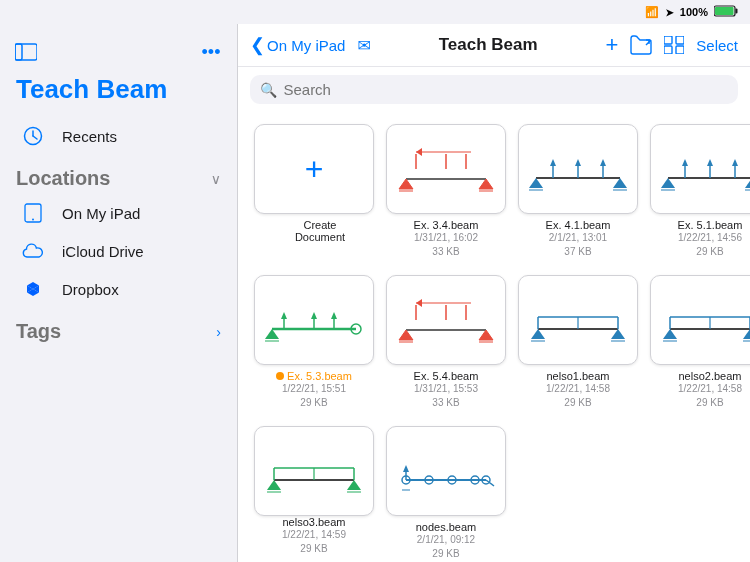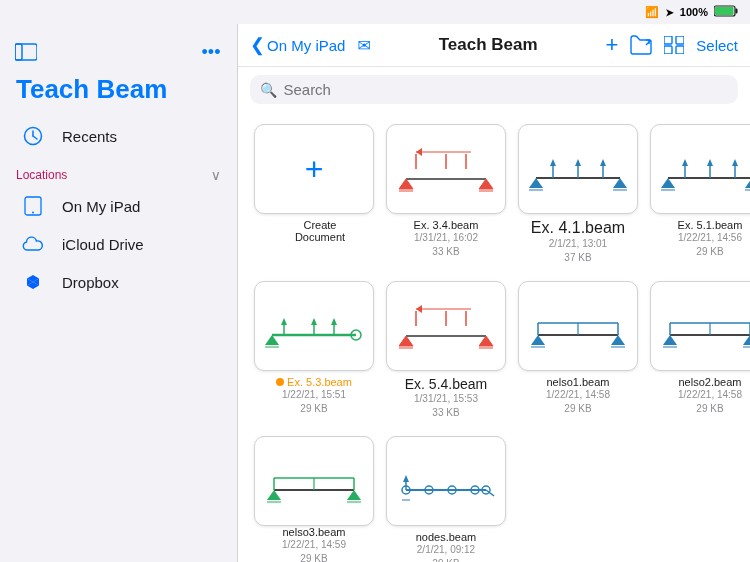--- a/index.html
+++ b/index.html
@@ -102,23 +102,23 @@
     }
 
     .sidebar-section-header {
       display: flex;
       align-items: center;
       justify-content: space-between;
       padding: 8px 16px 4px 16px;
       margin-top: 4px;
     }
     .sidebar-section-title {
-      font-size: 12px;
-      font-weight: 400;
-      color: #be185d;
+      font-size: 20px;
+      font-weight: 700;
+      color: #737373;
     }
     .sidebar-section-chevron {
       color: #8e8e93;
       font-size: 14px;
     }
     .sidebar-section-arrow {
       color: #007aff;
       font-size: 14px;
     }
 
@@ -341,20 +341,24 @@
           <polygon points="8,25 20,32 32,25 20,18" fill="#0061FF"></polygon>
           <polygon points="8,11 8,25 20,18" fill="#0061FF"></polygon>
           <polygon points="32,11 20,18 32,25" fill="#0061FF"></polygon>
           <polygon points="20,18 20,32 20,18" fill="#0061FF"></polygon>
         </svg>
       </div>
       <span class="sidebar-item-label">Dropbox</span>
     </div>
 
 
+    <div class="sidebar-section-header">
+      <span class="sidebar-section-title">Tags</span>
+      <span class="sidebar-section-arrow">›</span>
+    </div>
 
   </div>
 
   <div class="main-content">
 
     <div class="toolbar">
       <div class="toolbar-back">
         <span class="toolbar-back-chevron">❮</span>
         <span>On My iPad</span>
       </div>
@@ -428,21 +432,21 @@
     <line x1="50" y1="44" x2="50" y2="28" stroke="#2980b9" stroke-width="1.5"></line>
     <polygon points="50,25 47,32 53,32" fill="#2980b9"></polygon>
     <line x1="75" y1="44" x2="75" y2="28" stroke="#2980b9" stroke-width="1.5"></line>
     <polygon points="75,25 72,32 78,32" fill="#2980b9"></polygon>
     <polygon points="8,44 15,54 1,54" fill="#2980b9"></polygon>
     <polygon points="92,44 99,54 85,54" fill="#2980b9"></polygon>
     <line x1="1" y1="56" x2="15" y2="56" stroke="#2980b9" stroke-width="1.1"></line>
     <line x1="85" y1="56" x2="99" y2="56" stroke="#2980b9" stroke-width="1.1"></line>
   </svg>
             </div>
-            <div style="font-size: 16px; color: rgb(28, 28, 30); margin-top: 5px; text-align: center; font-weight: 500; display: flex; align-items: center; justify-content: center; flex-wrap: wrap;">Ex. 4.1.beam</div>
+            <div style="font-size: 11px; color: rgb(28, 28, 30); margin-top: 5px; text-align: center; font-weight: 500; display: flex; align-items: center; justify-content: center; flex-wrap: wrap;">Ex. 4.1.beam</div>
             <div class="file-meta">2/1/21, 13:01<br>37 KB</div>
           </div>
           <div class="file-item">
             <div class="file-thumb">
               <svg width="100" height="70" viewBox="0 0 100 70" xmlns="http://www.w3.org/2000/svg">
     <line x1="8" y1="44" x2="92" y2="44" stroke="#444" stroke-width="2.2"></line>
     <line x1="25" y1="44" x2="25" y2="28" stroke="#2980b9" stroke-width="1.5"></line>
     <polygon points="25,25 22,32 28,32" fill="#2980b9"></polygon>
     <line x1="50" y1="44" x2="50" y2="28" stroke="#2980b9" stroke-width="1.5"></line>
     <polygon points="50,25 47,32 53,32" fill="#2980b9"></polygon>
@@ -486,21 +490,21 @@
       <line x1="50" y1="35" x2="50" y2="20" stroke="#e74c3c" stroke-width="1.5"></line>
       <line x1="70" y1="35" x2="70" y2="20" stroke="#e74c3c" stroke-width="1.5"></line>
       <polygon points="10,45 17,55 3,55" fill="#e74c3c" stroke="#e74c3c" stroke-width="1"></polygon>
       <polygon points="90,45 97,55 83,55" fill="#e74c3c" stroke="#e74c3c" stroke-width="1"></polygon>
       <line x1="3" y1="57" x2="17" y2="57" stroke="#e74c3c" stroke-width="1.2"></line>
       <line x1="83" y1="57" x2="97" y2="57" stroke="#e74c3c" stroke-width="1.2"></line>
       <line x1="20" y1="18" x2="75" y2="18" stroke="#e74c3c" stroke-width="1.2"></line>
       <polygon points="20,18 26,14 26,22" fill="#e74c3c"></polygon>
     </svg>
             </div>
-            <div style="font-size: 14px; color: rgb(28, 28, 30); margin-top: 5px; text-align: center; font-weight: 500; display: flex; align-items: center; justify-content: center; flex-wrap: wrap;">Ex. 5.4.beam</div>
+            <div style="font-size: 11px; color: rgb(28, 28, 30); margin-top: 5px; text-align: center; font-weight: 500; display: flex; align-items: center; justify-content: center; flex-wrap: wrap;">Ex. 5.4.beam</div>
             <div class="file-meta">1/31/21, 15:53<br>33 KB</div>
           </div>
           <div class="file-item">
             <div class="file-thumb">
               <svg width="100" height="70" viewBox="0 0 100 70" xmlns="http://www.w3.org/2000/svg">
     <line x1="10" y1="44" x2="90" y2="44" stroke="#444" stroke-width="2"></line>
     <line x1="10" y1="44" x2="10" y2="32" stroke="#2980b9" stroke-width="1.5"></line>
     <line x1="90" y1="44" x2="90" y2="32" stroke="#2980b9" stroke-width="1.5"></line>
     <line x1="10" y1="32" x2="90" y2="32" stroke="#2980b9" stroke-width="1.5"></line>
     <polygon points="10,44 17,54 3,54" fill="#2980b9"></polygon>

